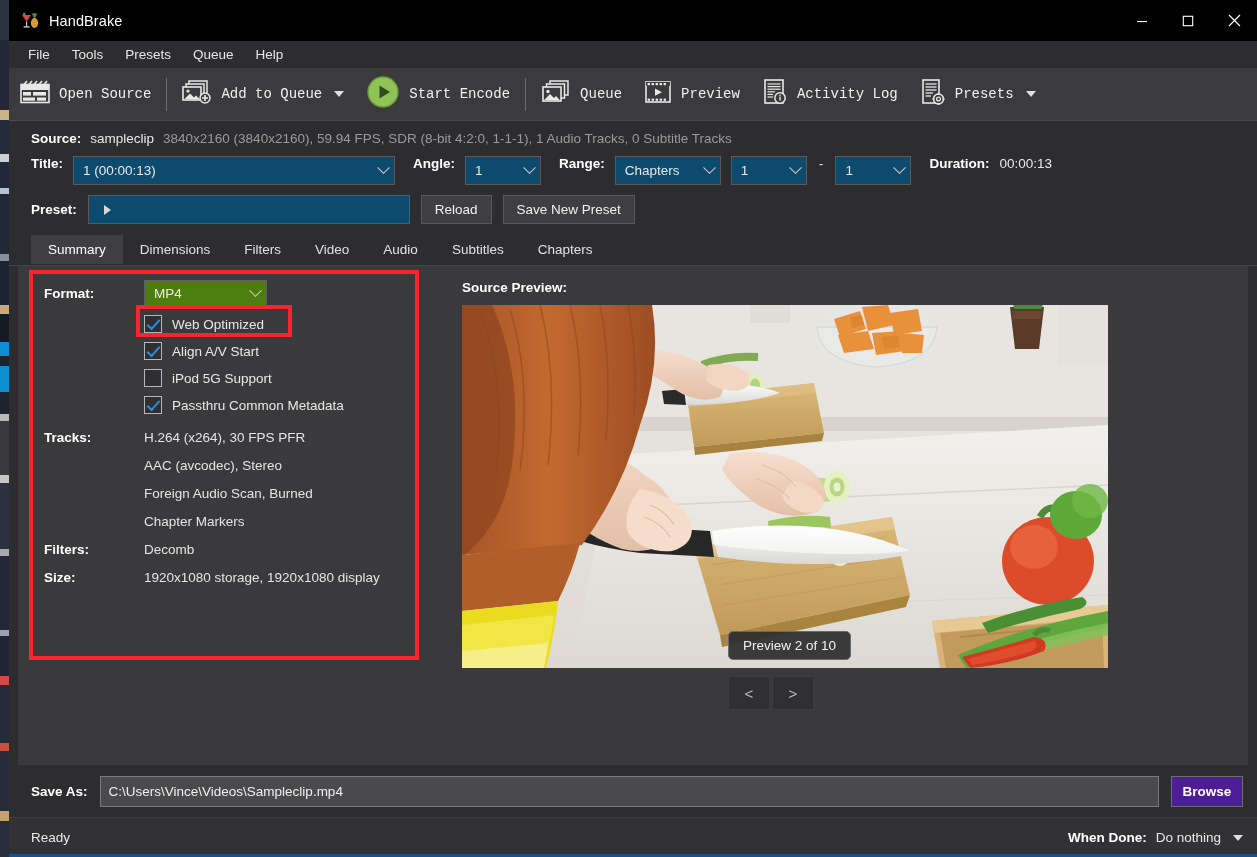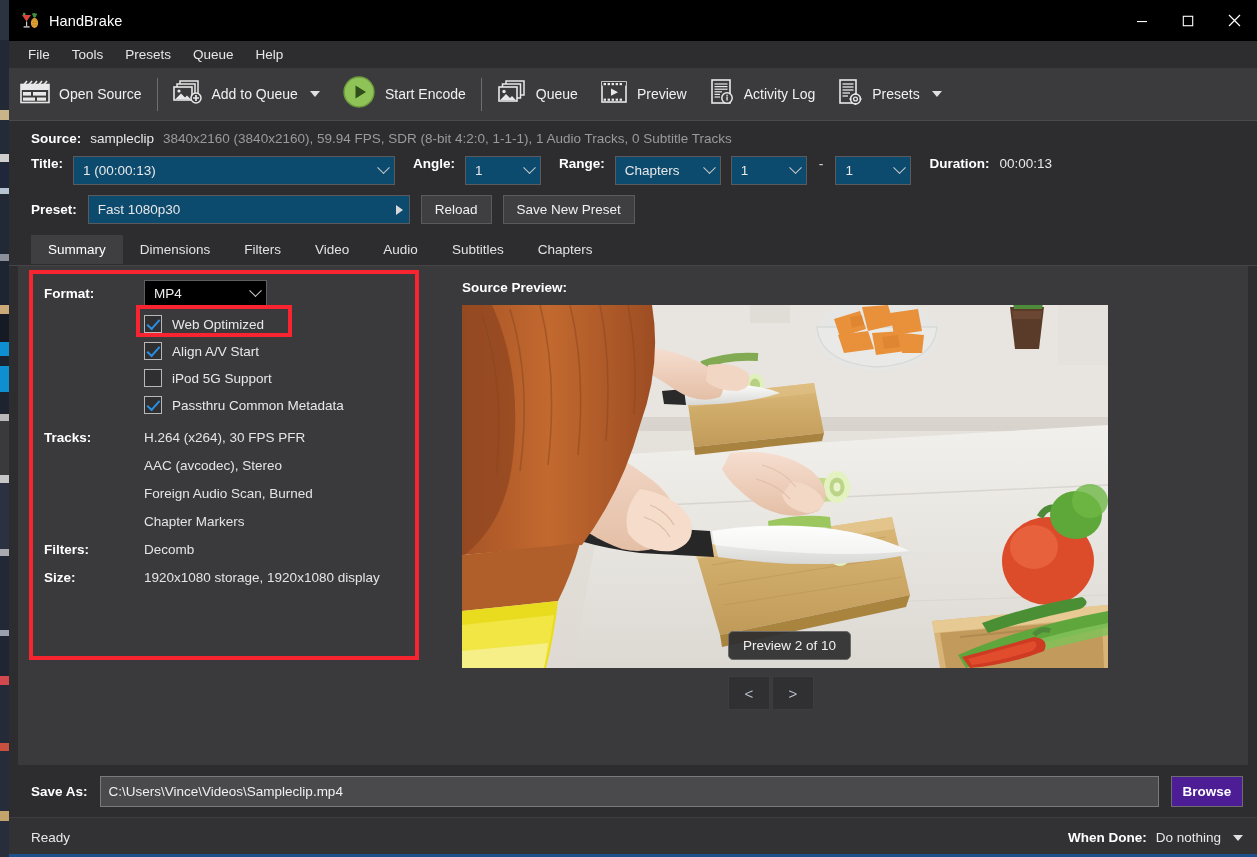--- a/index.html
+++ b/index.html
@@ -61,20 +61,21 @@
   .menu-item {
     color: #e6e6e6; font-size: 13.5px;
     padding: 4px 11px; cursor: default;
   }
   
   .toolbar {
     height: 53px; background: #3b3b3d;
     display: flex; align-items: center;
     border-bottom: 1px solid #4a4a4c;
     flex: 0 0 53px;
+    font-family: Liberation Mono, monospace;
   }
   .tb-btn {
     display: flex; align-items: center; height: 45px;
     padding: 0 11px; cursor: default; gap: 9px;
   }
   .tb-label { color: #f0f0f0; font-size: 14px; white-space: nowrap; }
   .tb-sep { width: 1px; height: 33px; background: #6e6e70; margin: 0 4px; }
   .caret-dn {
     width: 0; height: 0; border-left: 5px solid transparent;
     border-right: 5px solid transparent; border-top: 6px solid #e0e0e0;
@@ -138,21 +139,21 @@
   }
   .summary-col {
     width: 430px; flex: 0 0 430px; padding: 0 0 0 26px; position: relative;
   }
   .row-label {
     width: 100px; flex: 0 0 100px; color: #ffffff;
     font-weight: bold; font-size: 13.5px; padding-top: 4px;
   }
   .fmt-row { display: flex; align-items: center; }
   .fmt-combo {
-    width: 123px; height: 27px; background: #000000;
+    width: 123px; height: 27px; background: #4d7c0f;
     border: 1px solid #5f5f63; display: flex; align-items: center;
     padding: 0 6px 0 9px; color: #ececec; font-size: 13.5px; cursor: default;
   }
   .cbx-list { margin: 8px 0 0 0; }
   .cbx-row {
     display: flex; align-items: center; gap: 10px;
     margin: 0 0 9px 0; position: relative;
   }
   .cbx {
     width: 18px; height: 18px; background: #2f2f31;
@@ -465,21 +466,20 @@
           <span class="cv">1</span>
           <span class="chev"></span>
         </div>
         <span class="lbl-bold" style="margin-left:8px">Duration:</span>
         <span class="src-name">00:00:13</span>
       </div>
 
       <div class="preset-row">
         <span class="lbl-bold">Preset:</span>
         <div class="combo" style="width:322px">
-          <span class="cv">Fast 1080p30</span>
           <span class="arrow-r"></span>
         </div>
         <div class="btn">Reload</div>
         <div class="btn">Save New Preset</div>
       </div>
 
       <div class="tabs">
         <div class="tab active">Summary</div>
         <div class="tab">Dimensions</div>
         <div class="tab">Filters</div>

